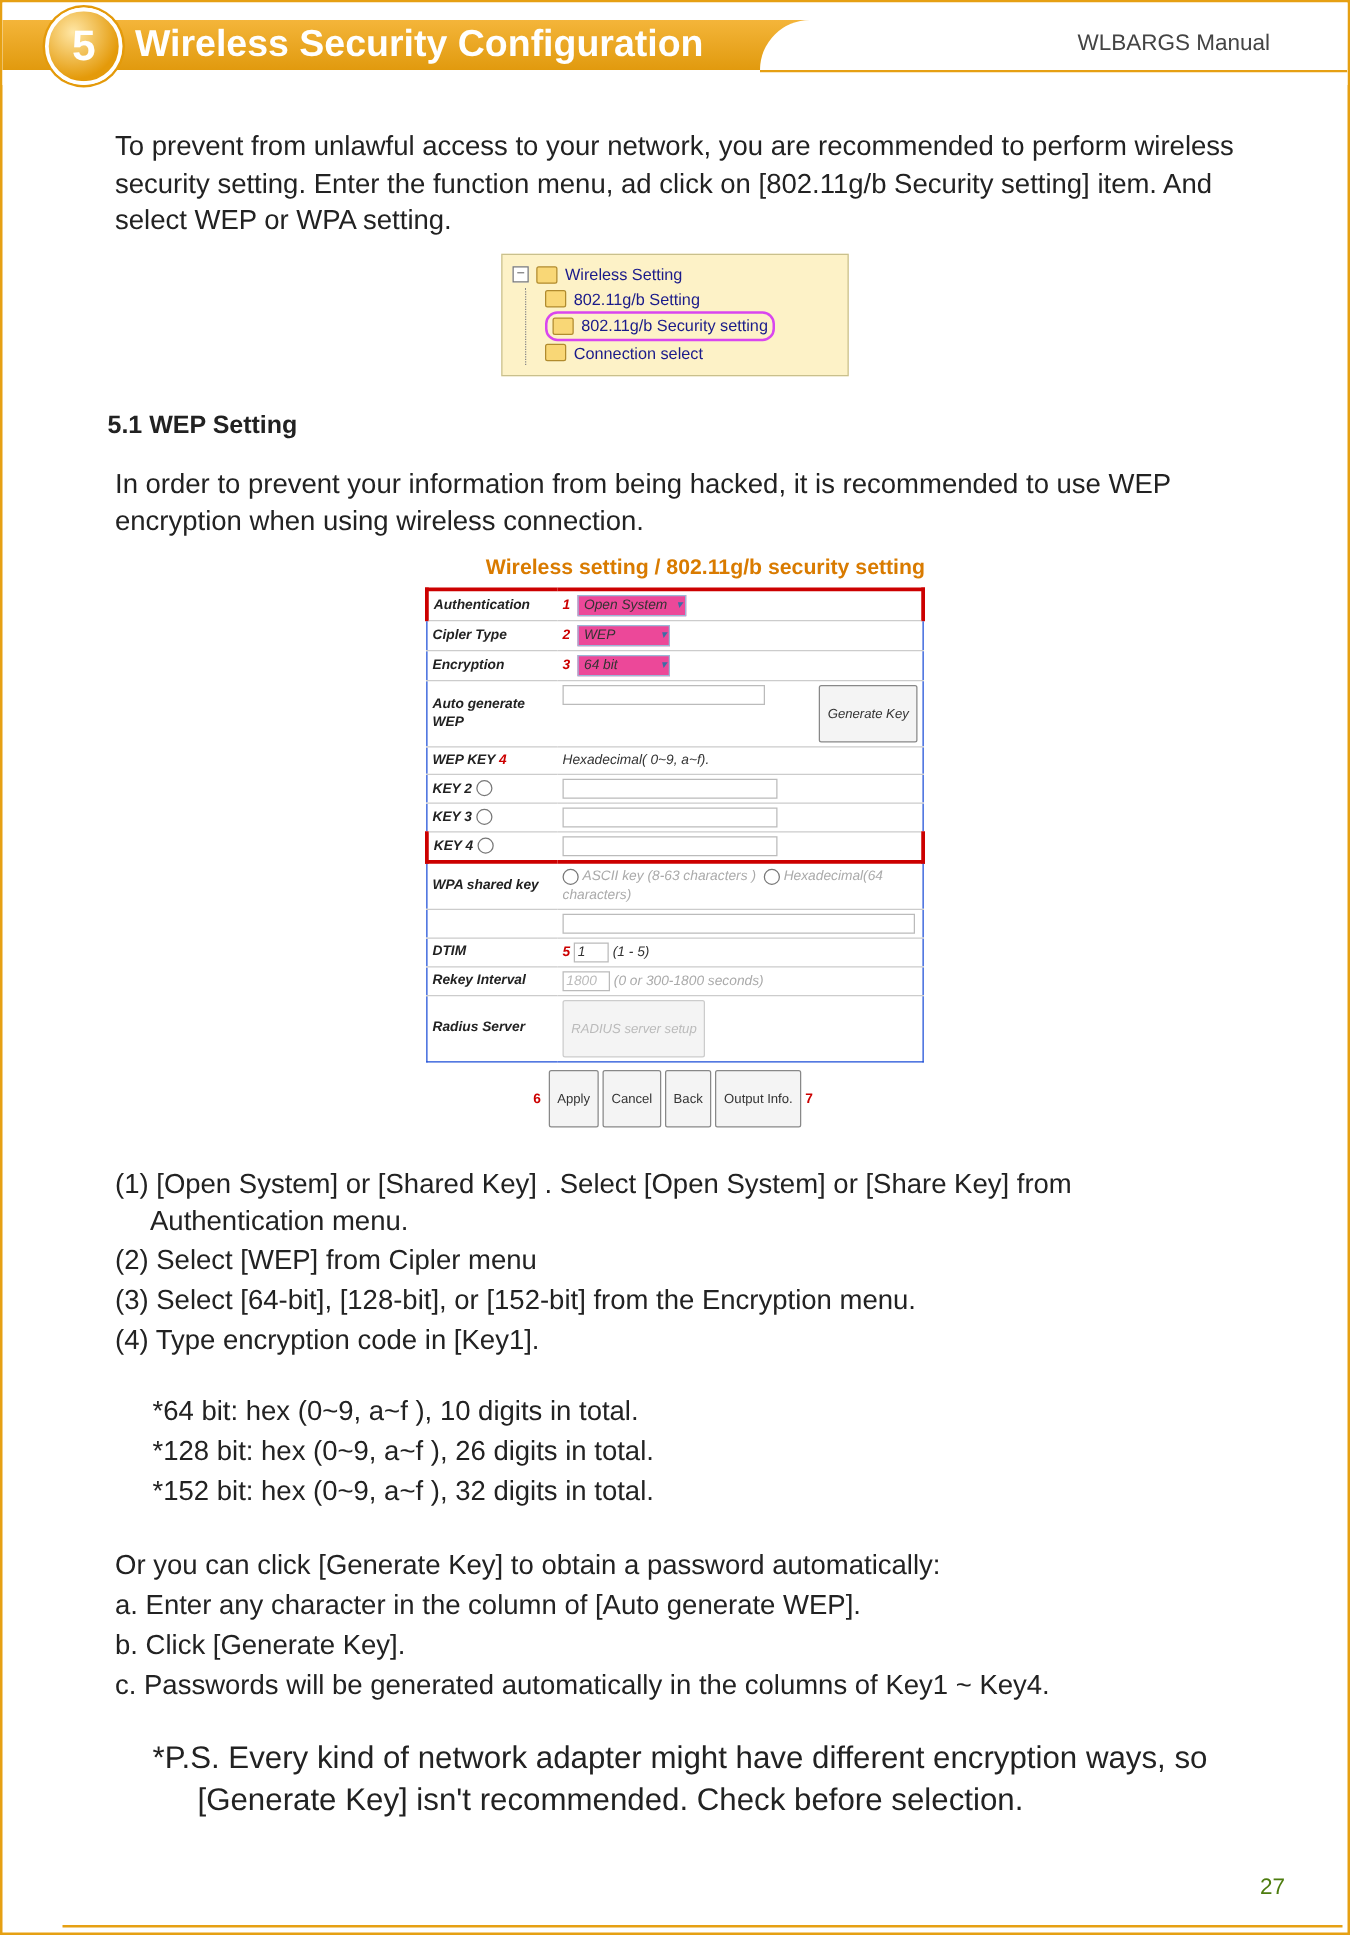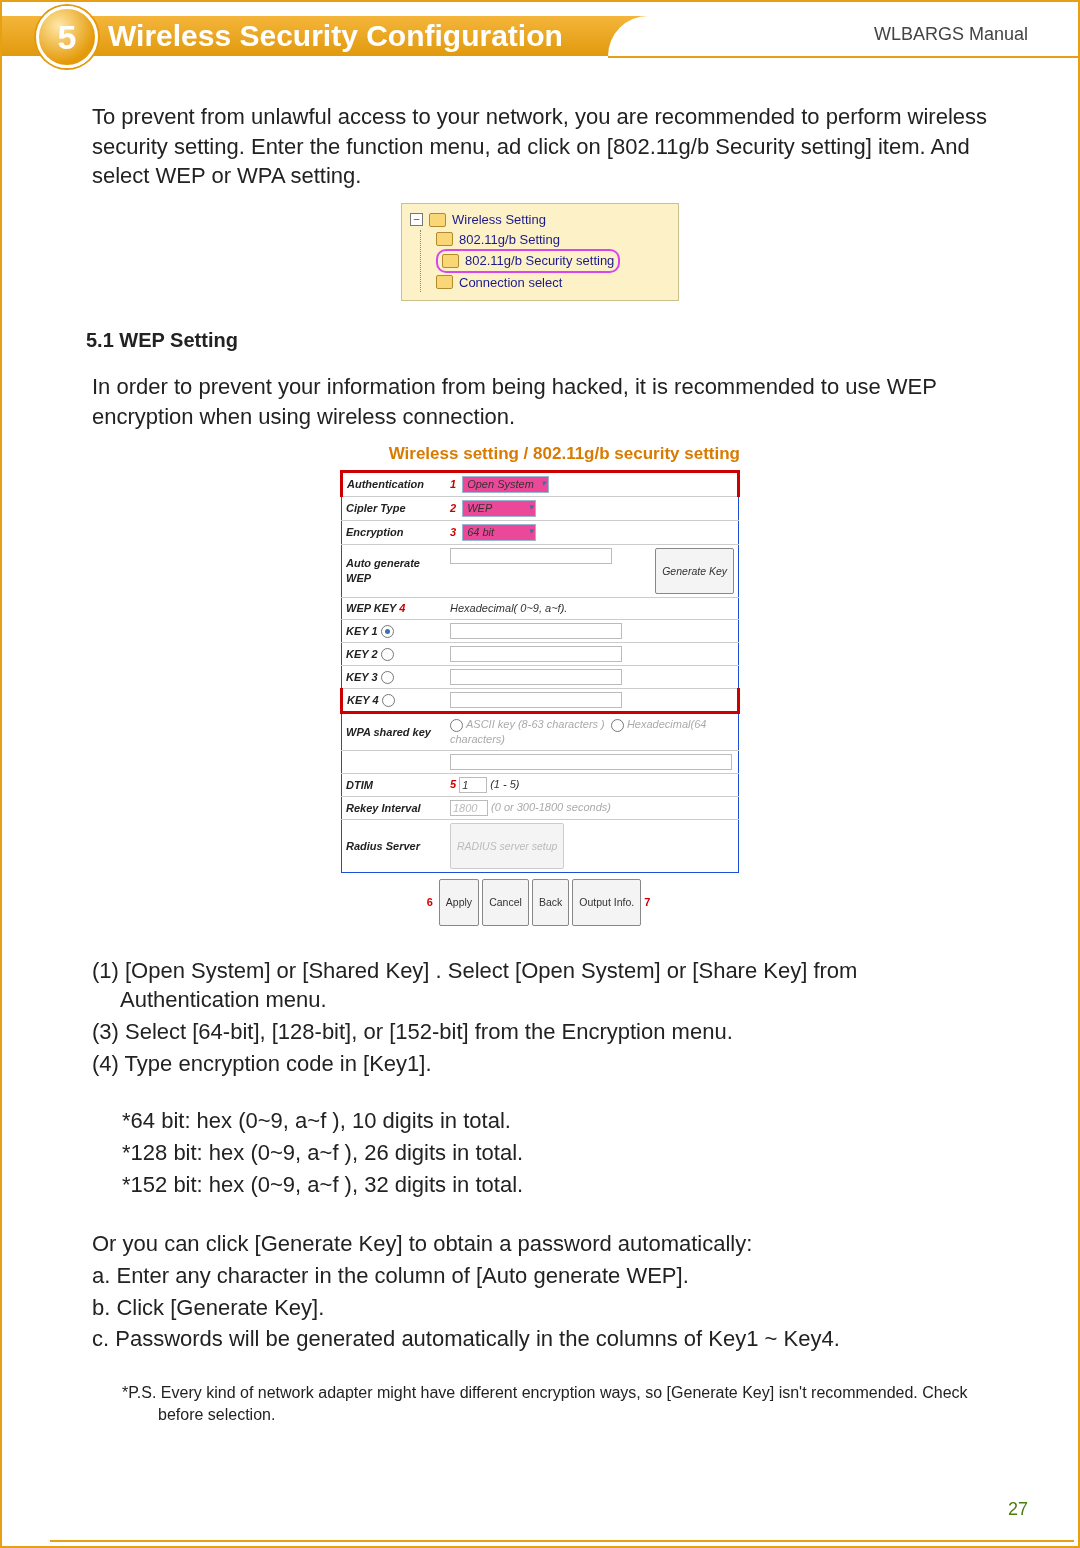--- a/index.html
+++ b/index.html
@@ -60,21 +60,21 @@
     left: 106px;
     top: 14px;
     height: 40px;
     line-height: 40px;
     color: #fff;
     font-size: 30px;
     font-weight: 700;
   }
   .header-manual {
     position: absolute;
-    right: 50px;
+    right: 62px;
     top: 22px;
     font-size: 18px;
     color: #444;
   }
   .content {
     padding: 20px 90px 0 90px;
     font-size: 22px;
     line-height: 1.35;
   }
   .intro { margin: 14px 0 12px 0; }
@@ -123,21 +123,21 @@
   .radio.sel::after{ content:""; display:block; width:5px; height:5px; margin:3px; background:#3b70b3; border-radius:50%; }
   .grey { color:#aaa; }
   .panel-actions { text-align:center; padding:6px 0 0 0; }
 
   .steps { margin: 30px 0 0 0; }
   .steps p { margin: 0 0 2px 0; }
   .notes { margin-top: 28px; }
   .notes p { margin: 0 0 2px 0; padding-left: 30px; }
   .auto { margin-top: 30px; }
   .auto p { margin:0 0 2px 0; }
-  .ps { font-size: 16px; margin-top: 28px; padding-left: 30px; text-indent:-36px; margin-left:36px; }
+  .ps { font-size: 25px; margin-top: 28px; padding-left: 30px; text-indent:-36px; margin-left:36px; }
   .page-num {
     position: absolute;
     right: 50px;
     bottom: 26px;
     font-size: 18px;
     color: #4d7c0f;
   }
   .page-num::before{
     content:""; position:absolute; right:-46px; bottom:-22px; width:1024px; height:2px; background:#e6a013;
   }
@@ -206,24 +206,20 @@
         <tr>
           <td class="label">Auto generate WEP</td>
           <td><span class="txt" style="width:160px"></span>
               <span style="float:right"><span class="btn">Generate Key</span></span></td>
         </tr>
         <tr>
           <td class="label"><span>WEP KEY</span> <span class="num">4</span></td>
           <td>Hexadecimal( 0~9, a~f).</td>
         </tr>
         <tr>
-              <td class="label"><span>KEY 1</span> <span class="radio sel"></span></td>
-              <td><span class="txt" style="width:170px"></span></td>
-            </tr>
-        <tr>
               <td class="label"><span>KEY 2</span> <span class="radio"></span></td>
               <td><span class="txt" style="width:170px"></span></td>
             </tr>
         <tr>
               <td class="label"><span>KEY 3</span> <span class="radio"></span></td>
               <td><span class="txt" style="width:170px"></span></td>
             </tr>
         <tr class="red-box-bot">
               <td class="label"><span>KEY 4</span> <span class="radio"></span></td>
               <td><span class="txt" style="width:170px"></span></td>
@@ -255,20 +251,21 @@
         <span class="btn">Apply</span>
         <span class="btn">Cancel</span>
         <span class="btn">Back</span>
         <span class="btn">Output Info.</span>
         <span class="num">7</span>
       </div>
     </div>
 
     <div class="steps">
       <p style="padding-left:28px;text-indent:-28px">(1) [Open System] or [Shared Key] . Select [Open System] or [Share Key] from Authentication menu.</p>
+      <p>(2) Select [WEP] from Cipler menu</p>
       <p>(3) Select [64-bit], [128-bit], or [152-bit] from the Encryption menu.</p>
       <p>(4) Type encryption code in [Key1].</p>
     </div>
 
     <div class="notes">
       <p>*64 bit: hex (0~9, a~f ), 10 digits in total.</p>
       <p>*128 bit: hex (0~9, a~f ), 26 digits in total.</p>
       <p>*152 bit: hex (0~9, a~f ), 32 digits in total.</p>
     </div>
 

